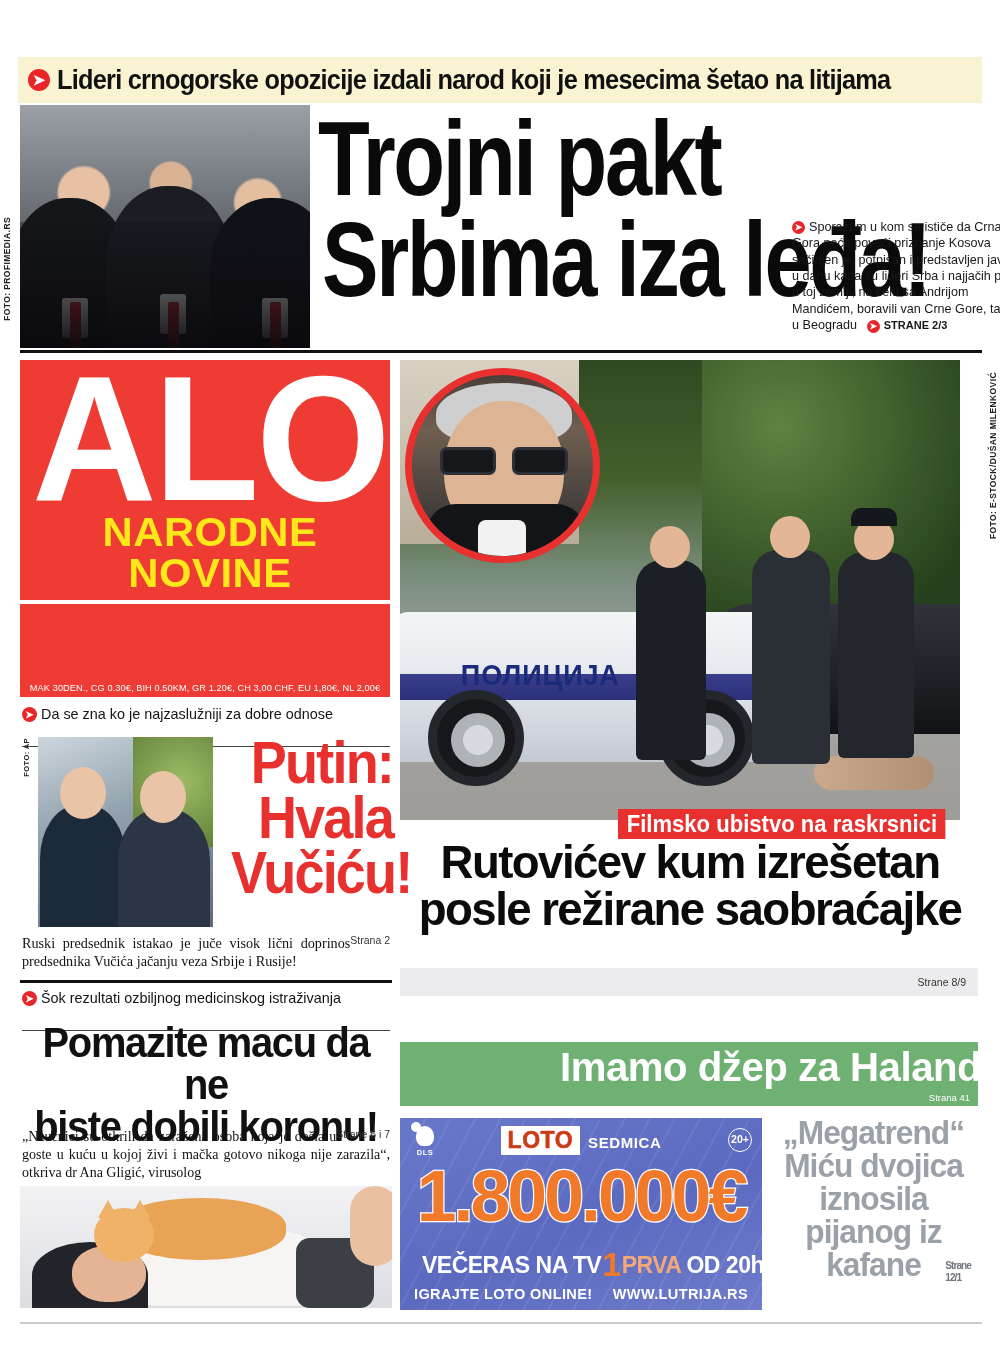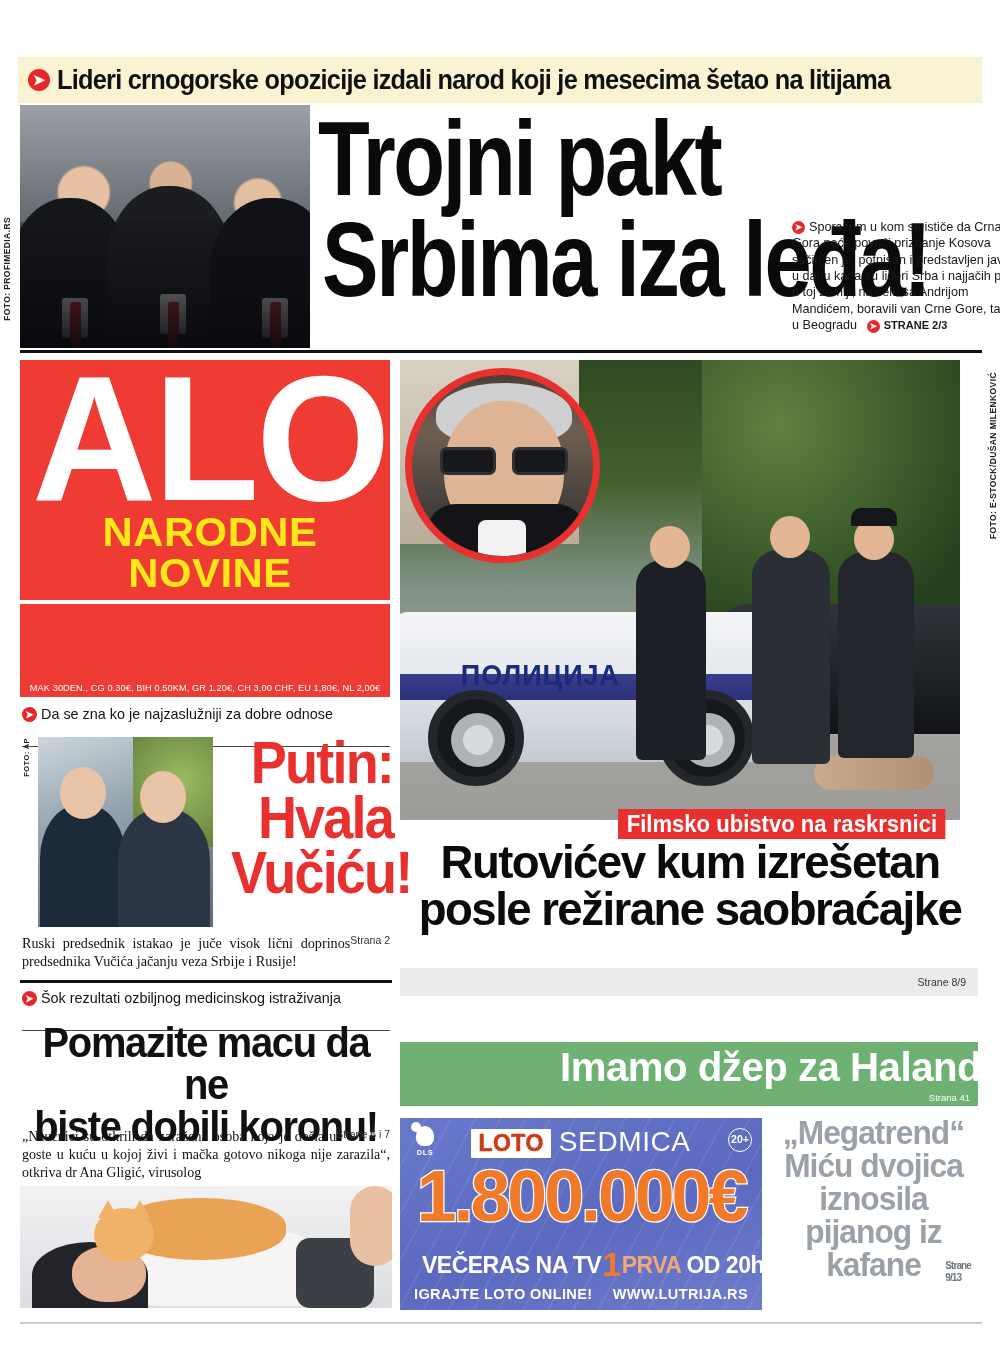--- a/index.html
+++ b/index.html
@@ -222,21 +222,21 @@
       linear-gradient(160deg,#6878c9 0%,#5b6ac0 55%,#6f7ccb 100%);
     overflow:hidden; color:#fff;}
   .dls { position:absolute; left:10px; top:8px; width:30px; text-align:center;}
   .dls-fig { width:18px; height:20px; margin:0 auto; background:#fff; border-radius:50% 50% 40% 40%; position:relative;}
   .dls-fig::before{ content:""; position:absolute; left:-5px; top:-4px; width:10px; height:10px; background:#fff; border-radius:50%;}
   .dls-txt{ font-size:7.5px; font-weight:bold; letter-spacing:0.5px; margin-top:2px;}
   .loto-top { position:absolute; left:0; top:8px; width:362px; text-align:center;}
   .loto-word { display:inline-block; background:#fff; color:#c2410c; font-weight:bold; font-size:23px;
     padding:1px 7px; border-radius:1px; letter-spacing:0.5px; font-family:"Liberation Sans",sans-serif;
     -webkit-text-stroke:0.6px #e8302f;}
-  .loto-sed { font-weight:normal; font-size:28px; margin-left:8px; letter-spacing:0.6px;}
+  .loto-sed { font-weight:bold; font-size:15px; margin-left:8px; letter-spacing:0.6px;}
   .age { position:absolute; right:10px; top:10px; width:24px; height:24px; border-radius:50%;
     border:1.6px solid #fff; font-size:10.5px; font-weight:bold; text-align:center; line-height:21px;}
   .jackpot { position:absolute; left:0; top:36px; width:362px; text-align:center;
     font-family:"Liberation Sans Narrow","Liberation Sans",sans-serif; font-weight:bold;
     font-size:73px; color:#f07a2a; letter-spacing:-3px;
     -webkit-text-stroke:2.5px #ffffff; paint-order:stroke fill; transform:scaleX(0.98);}
   .tv-line { position:absolute; left:0; top:134px; width:362px; text-align:center;
     font-weight:bold; font-size:23px; letter-spacing:-0.5px;margin-left:12px;}
   .prva1 { display:inline-block; color:#f07a2a; font-size:34px; line-height:20px; vertical-align:-3px; margin:0 1px;}
   .prva-w { color:#f2a879; font-weight:bold; font-size:23px;}
@@ -450,20 +450,20 @@
 
   <div class="mega">
     <div>„Megatrend“</div>
     <div>Miću dvojica</div>
     <div>iznosila</div>
     <div>pijanog iz</div>
     <div style="position:relative;">
       <span>kafane</span>
       <span class="mega-page">
         <span>Strane</span><br>
-        <span>9/13</span>
+        <span>12/1</span>
       </span>
     </div>
   </div>
 
   <div class="bottom-line"></div>
 
 </div>
 
 </body></html>

